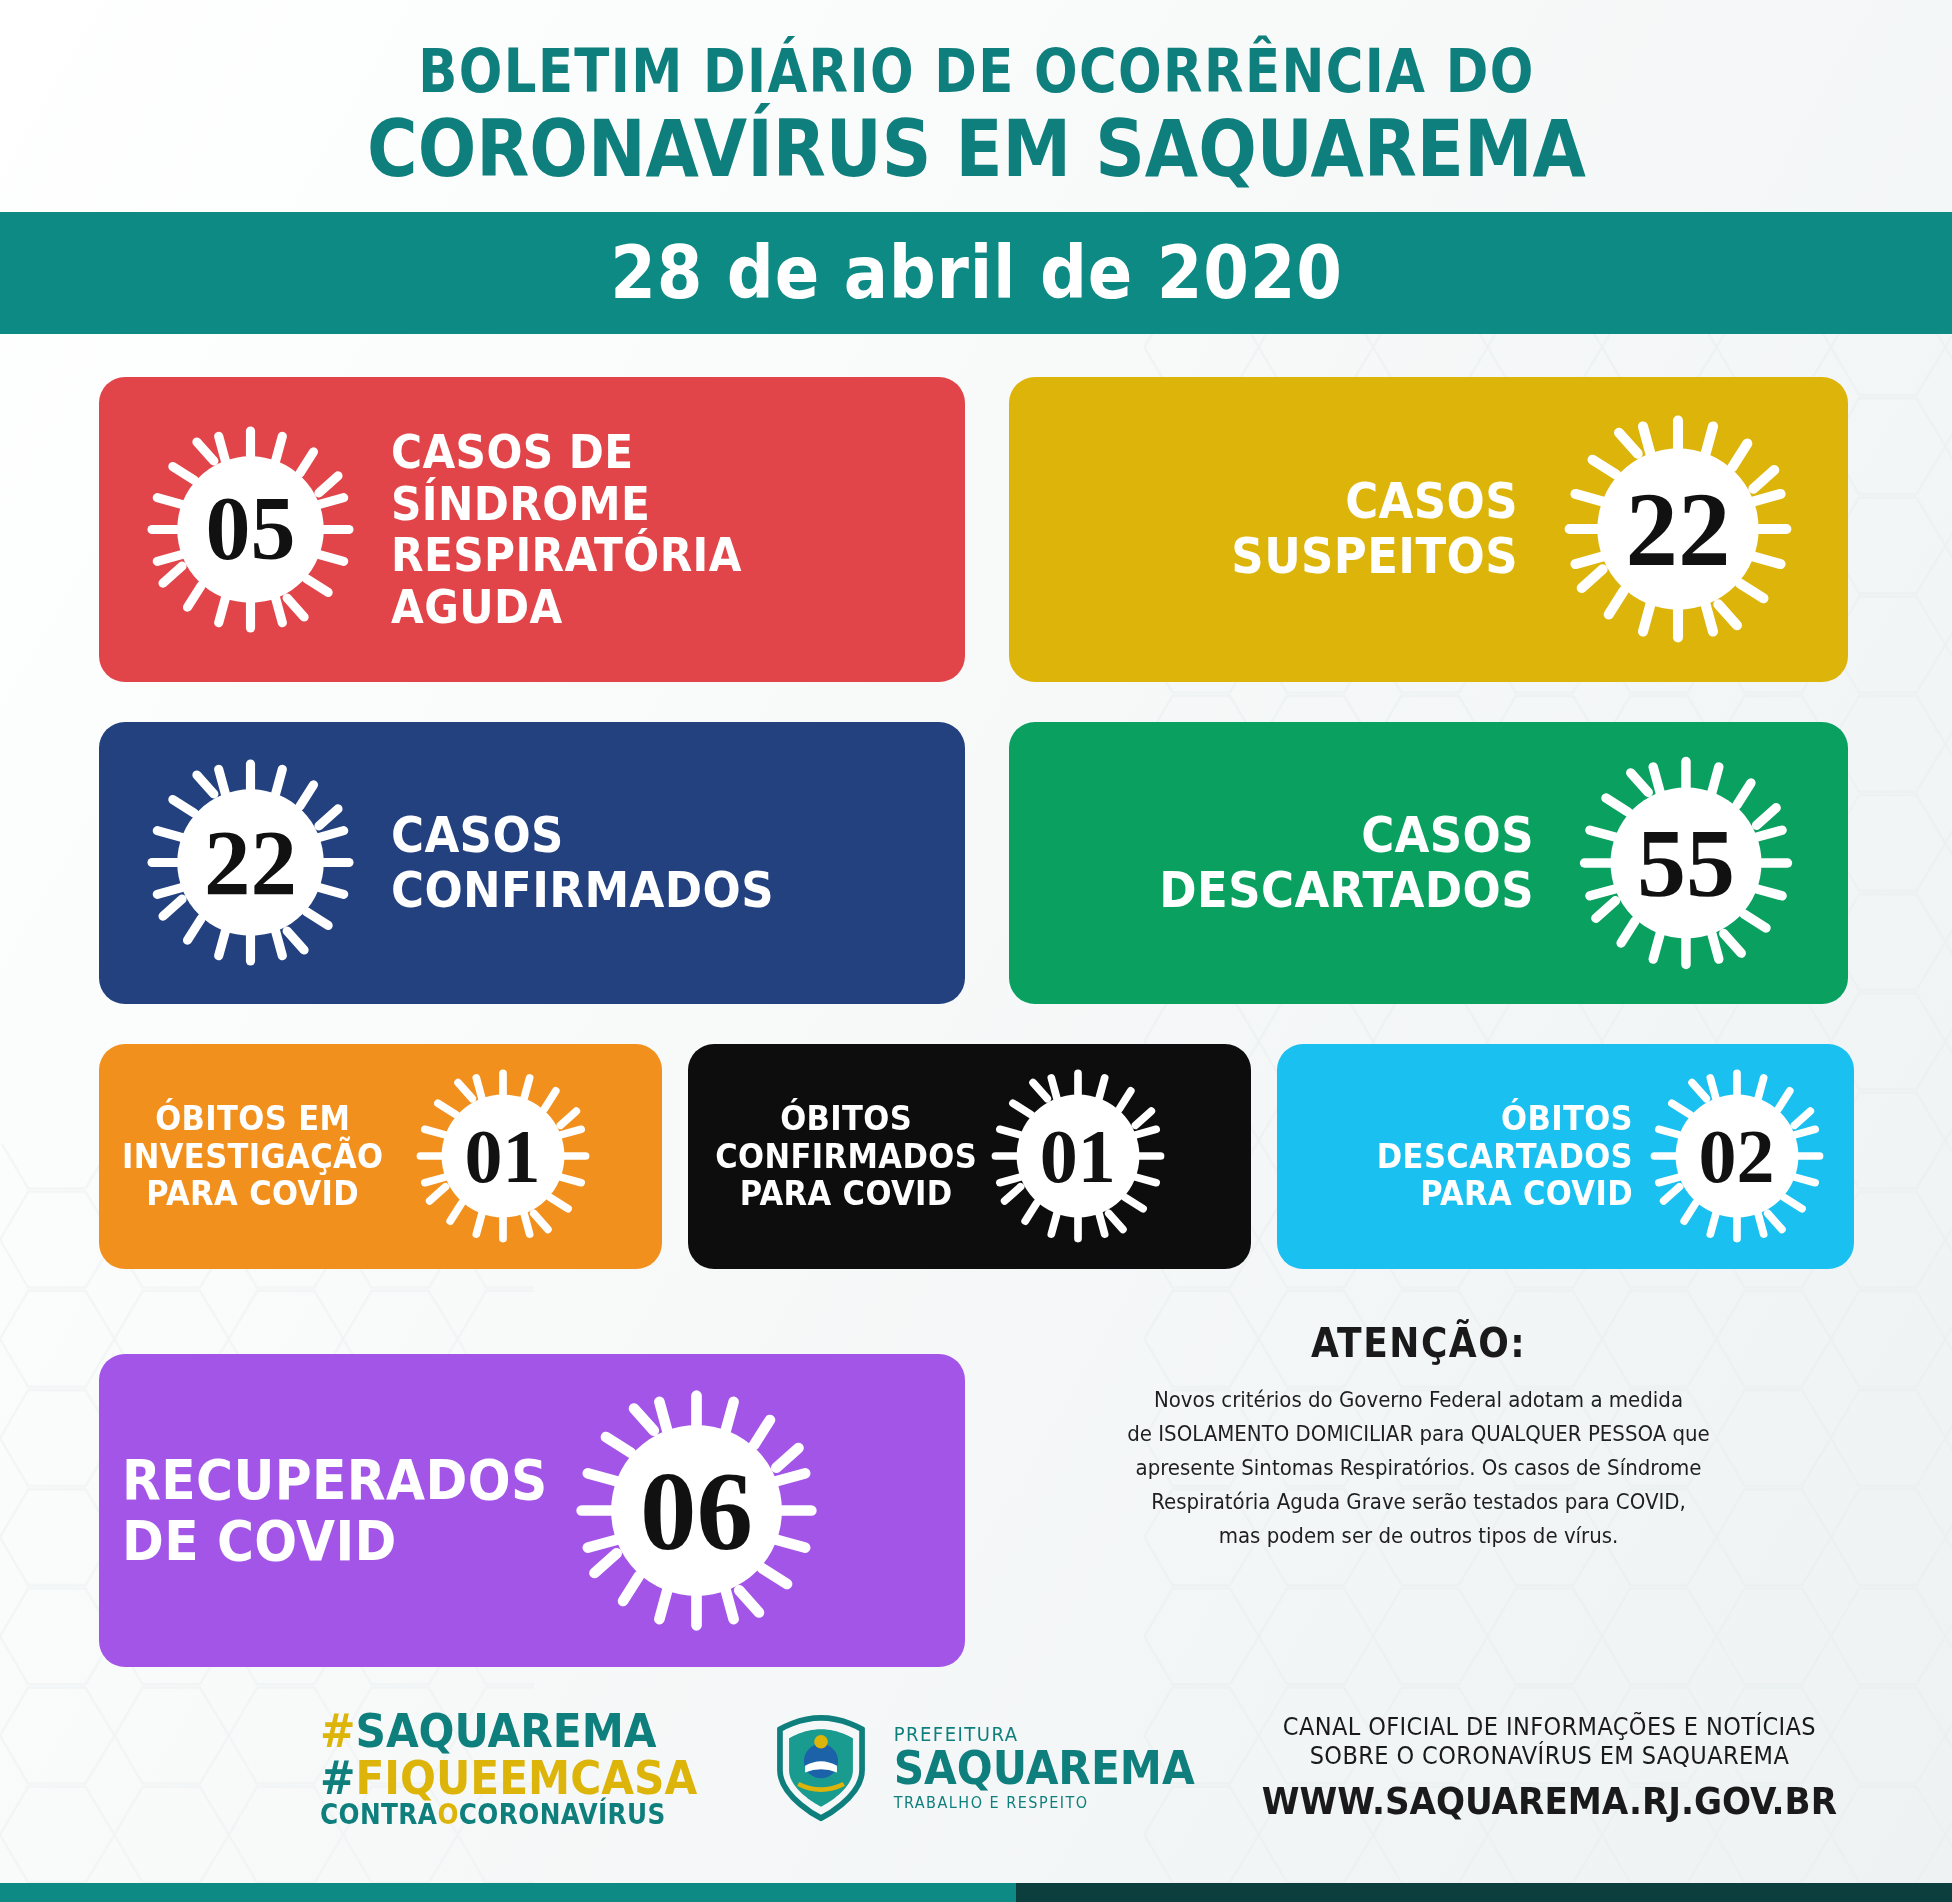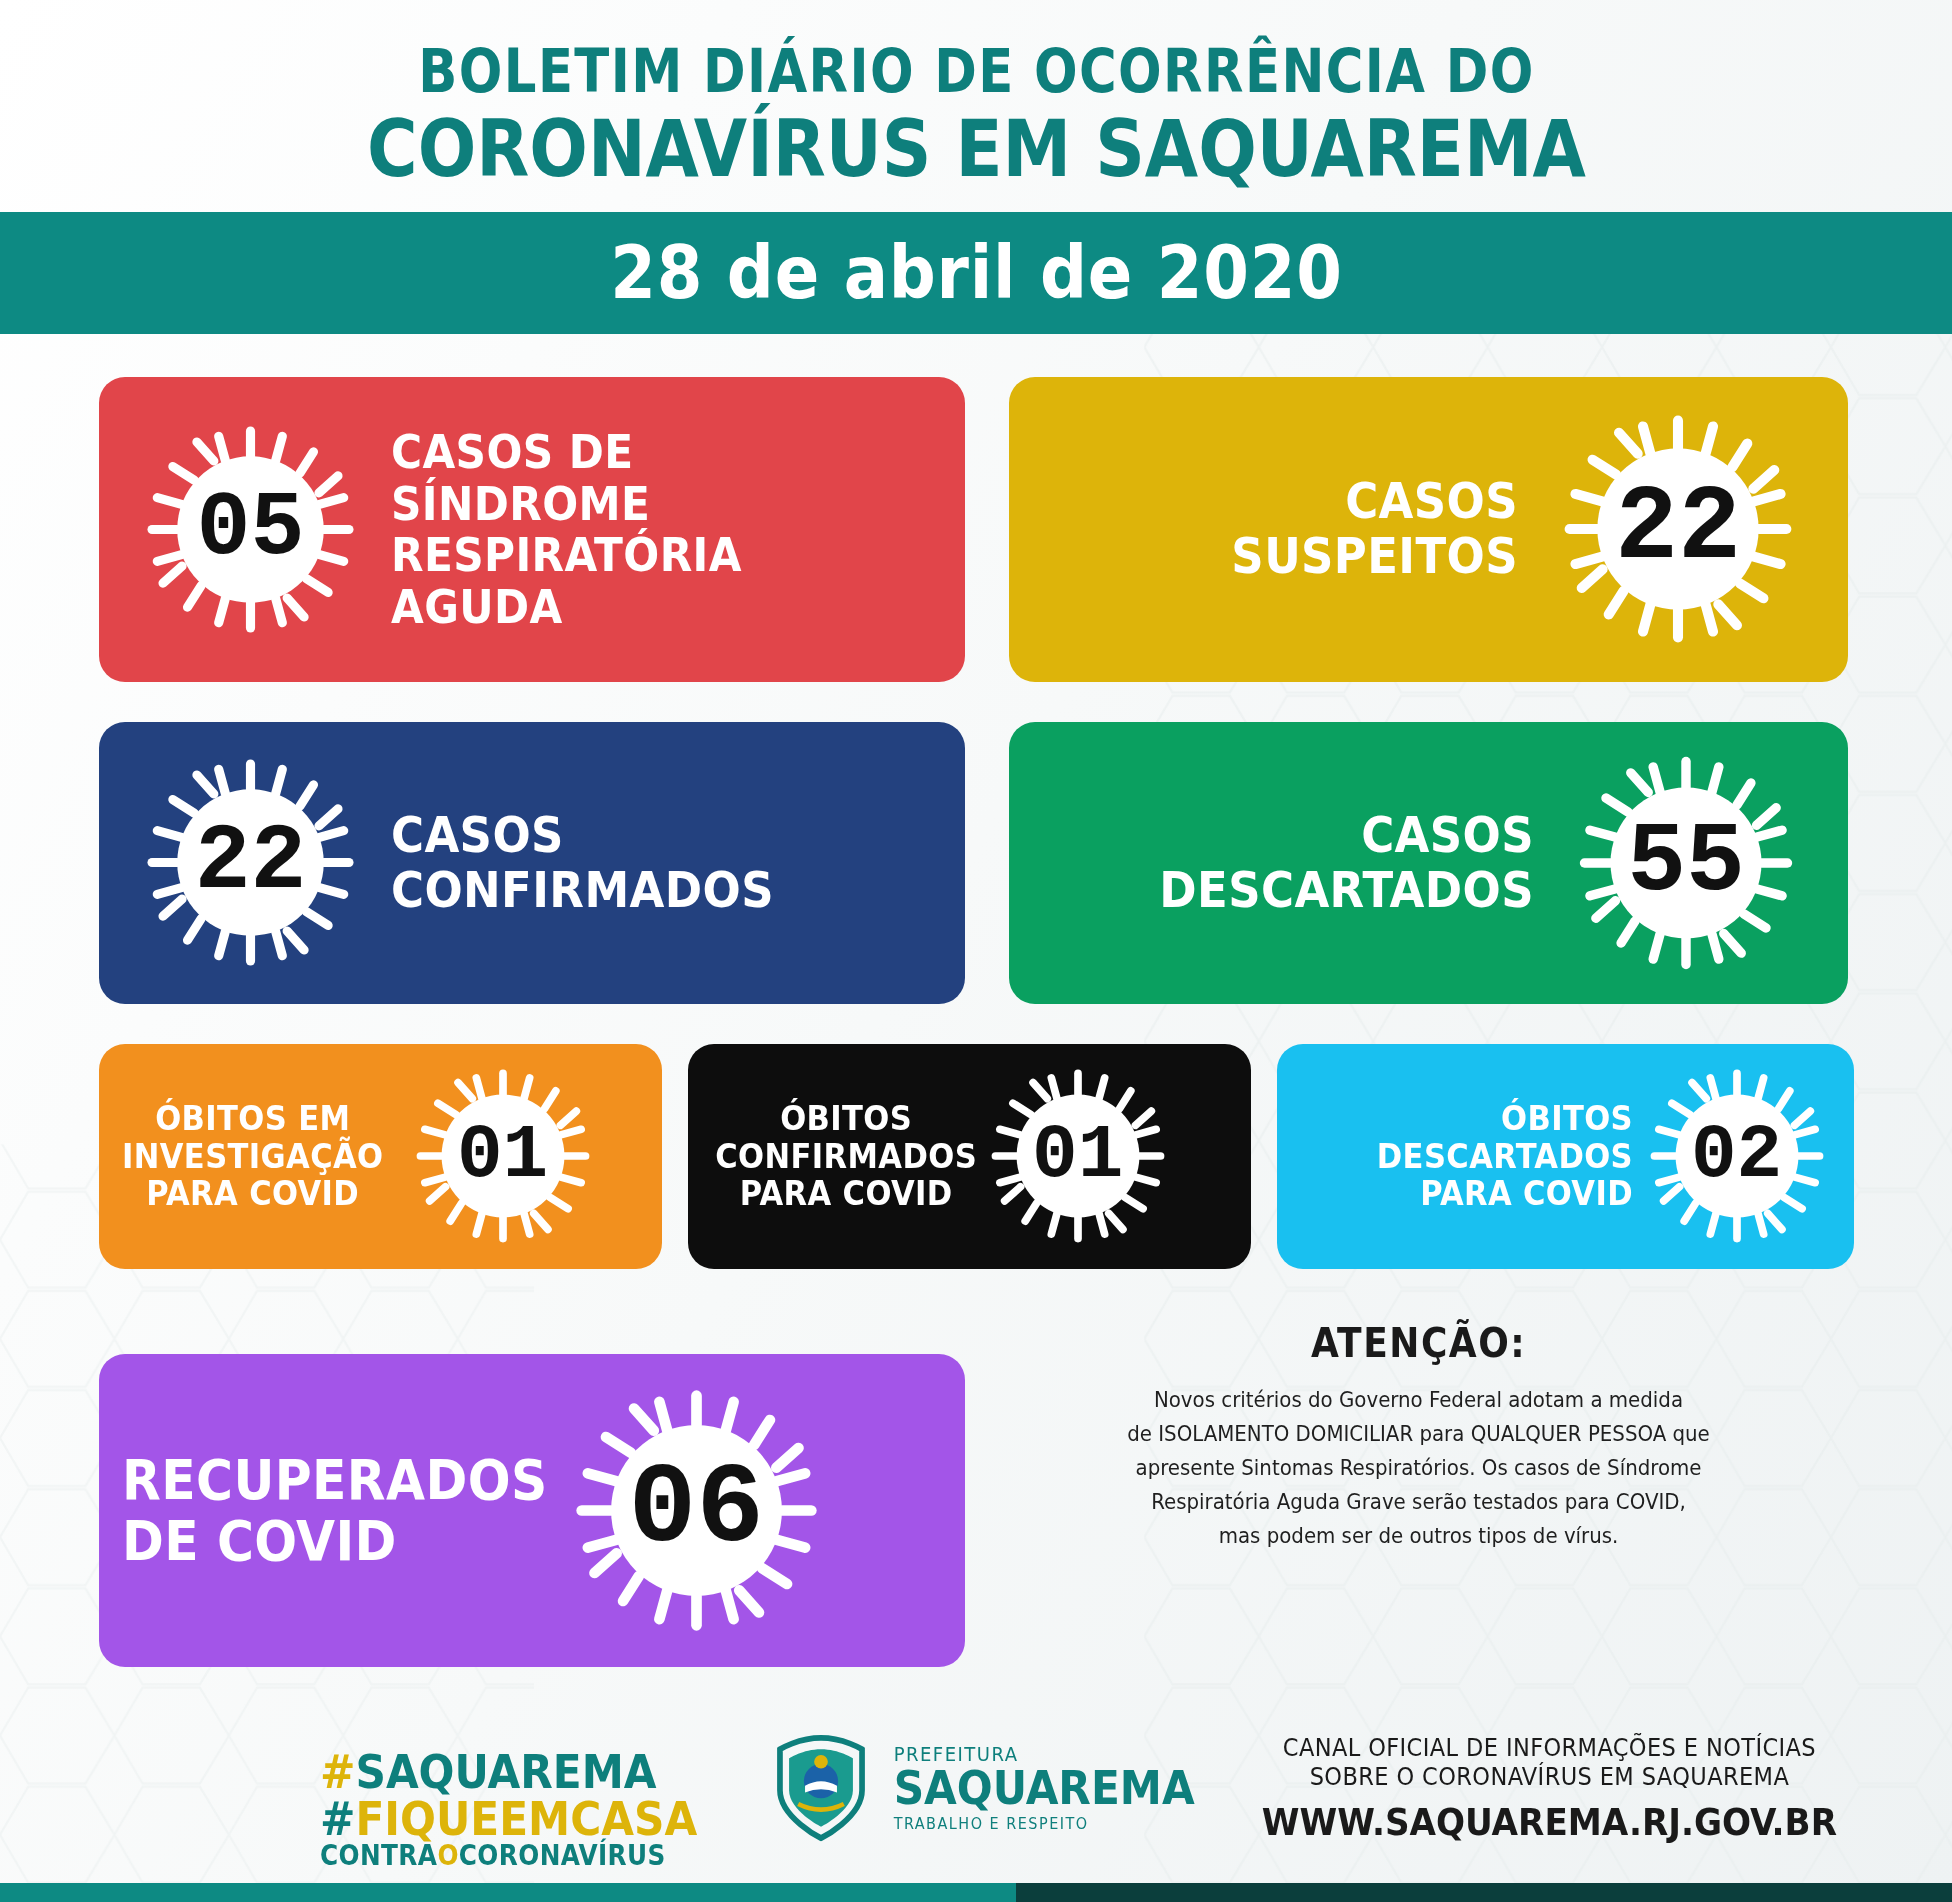--- a/index.html
+++ b/index.html
@@ -105,21 +105,21 @@
   .virus {
     position: relative;
     flex: 0 0 auto;
     display: flex;
     align-items: center;
     justify-content: center;
   }
   .virus svg { display: block; }
   .virus .num {
     position: absolute;
-    font-family: Liberation Mono, monospace;
+    font-family: Liberation Serif, serif;
     font-weight: bold;
     color: #111111;
     line-height: 1;
   }
 
   
   .card-sra {
     background: #e1454a;
     width: 866px;
     height: 305px;
@@ -225,21 +225,21 @@
     align-items: center;
     justify-content: space-between;
   }
   .hash-logo {
     font-family: "DejaVu Sans Condensed", "Liberation Sans Narrow", "Liberation Sans", sans-serif;
     font-weight: bold;
     line-height: 1.0;
     text-align: left;
     margin-left: 221px;
   }
-  .hash-l1 { font-size: 47px; color: #0e7f7c; letter-spacing: 0px; margin-top: 41px;}
+  .hash-l1 { font-size: 47px; color: #0e7f7c; letter-spacing: 0px;}
   .hash-l1 .hash { color: #ddb40a; }
   .hash-l2 { font-size: 47px; color: #ddb40a; }
   .hash-l2 .bar { color: #0e7f7c; }
   .hash-l3 { font-size: 27.5px; color: #0e7f7c; letter-spacing: 0.4px; }
   .hash-l3 .o { color: #ddb40a; }
 
   .pref {
     display: flex;
     align-items: center;
     gap: 15.3px;

